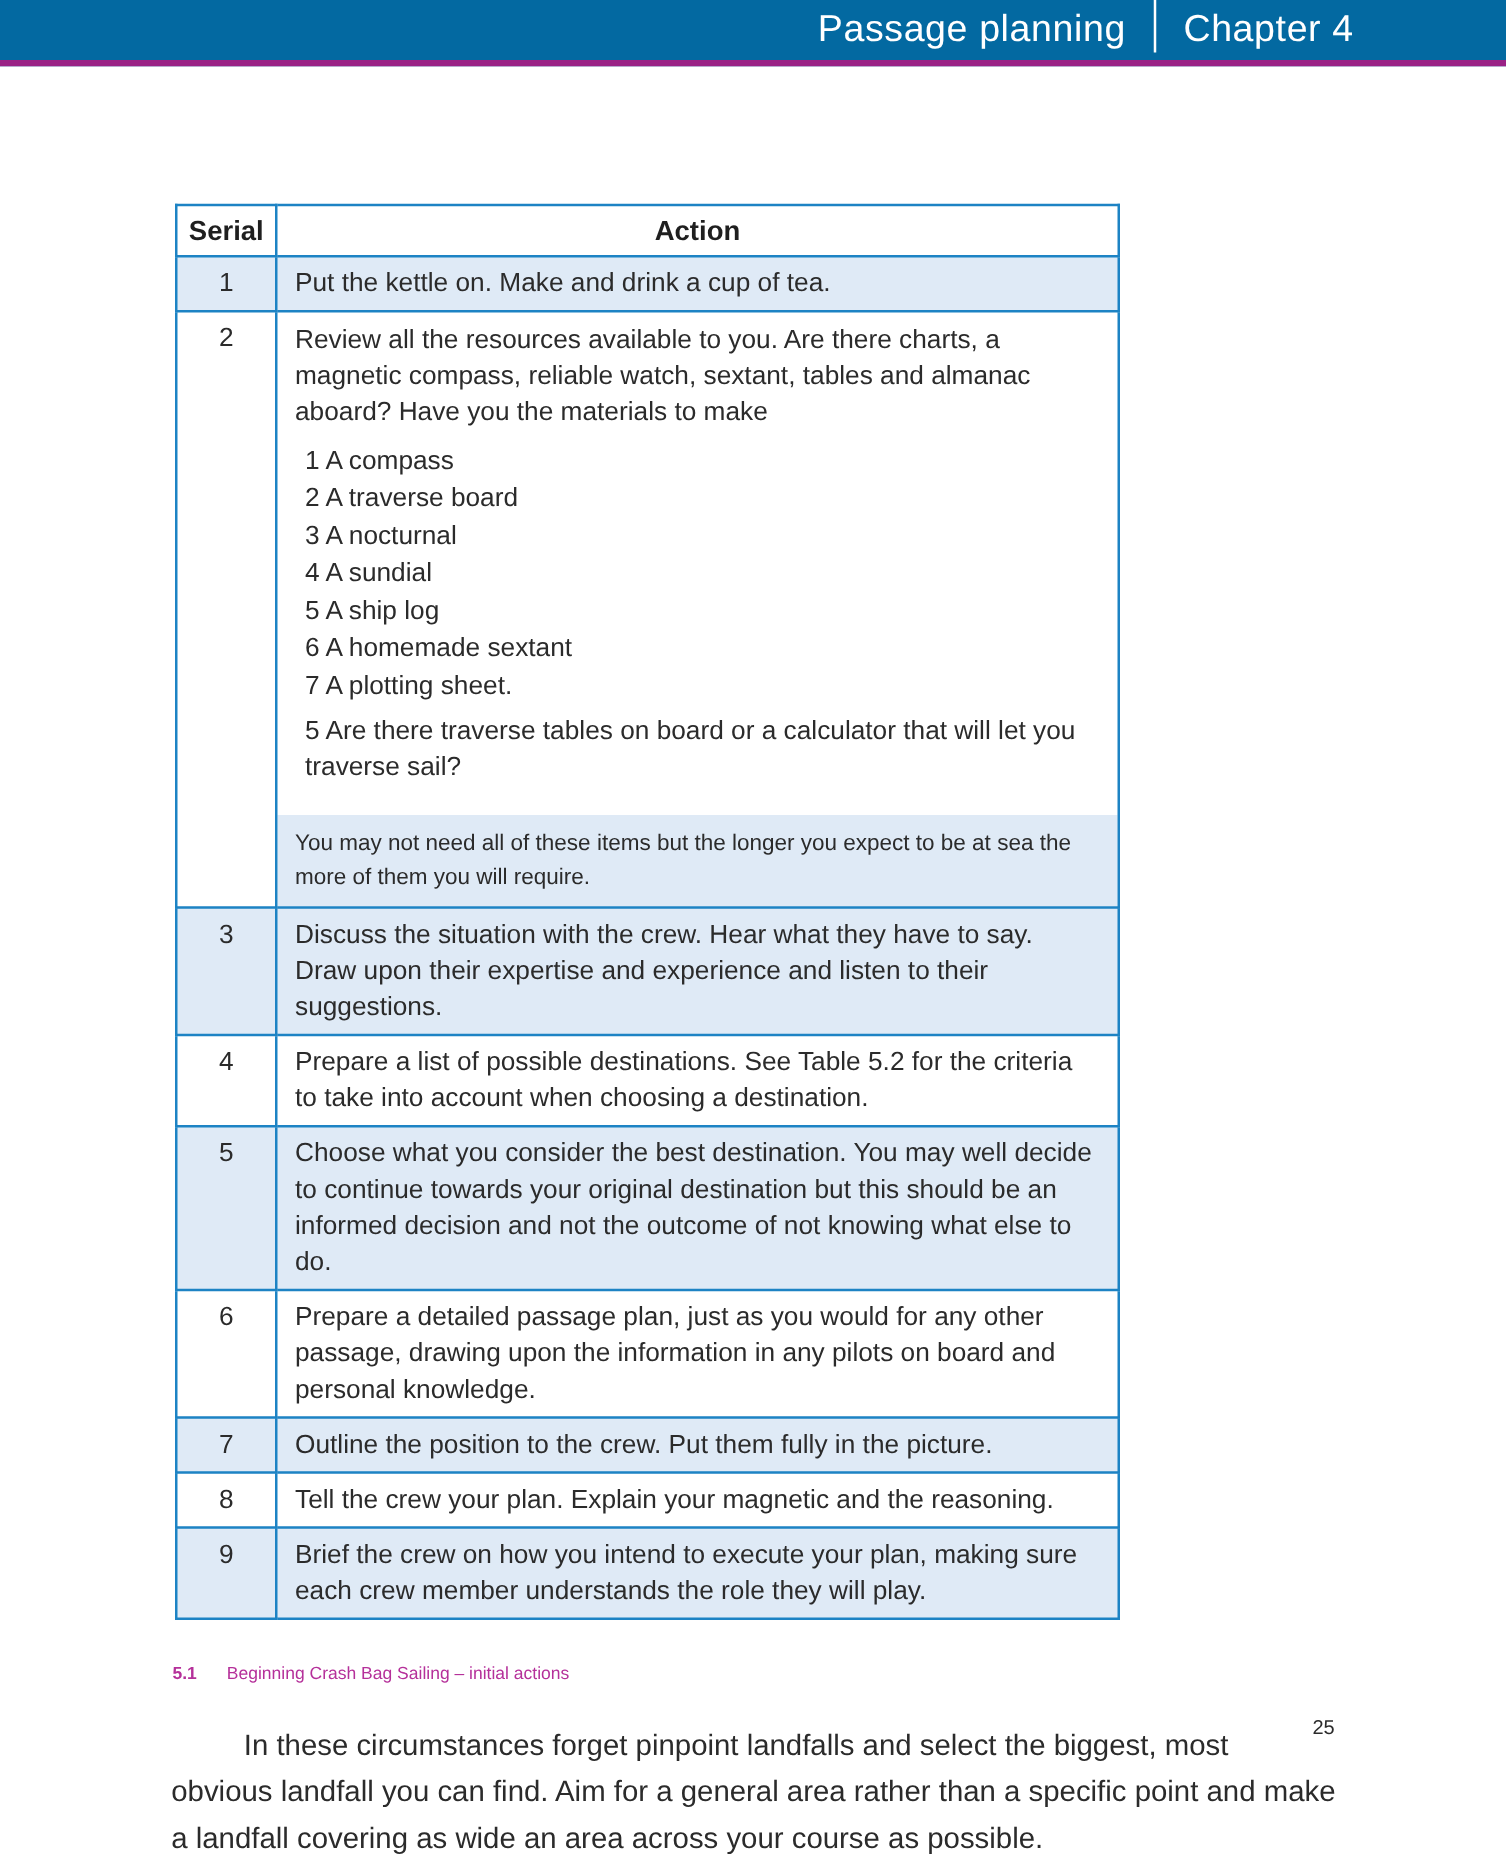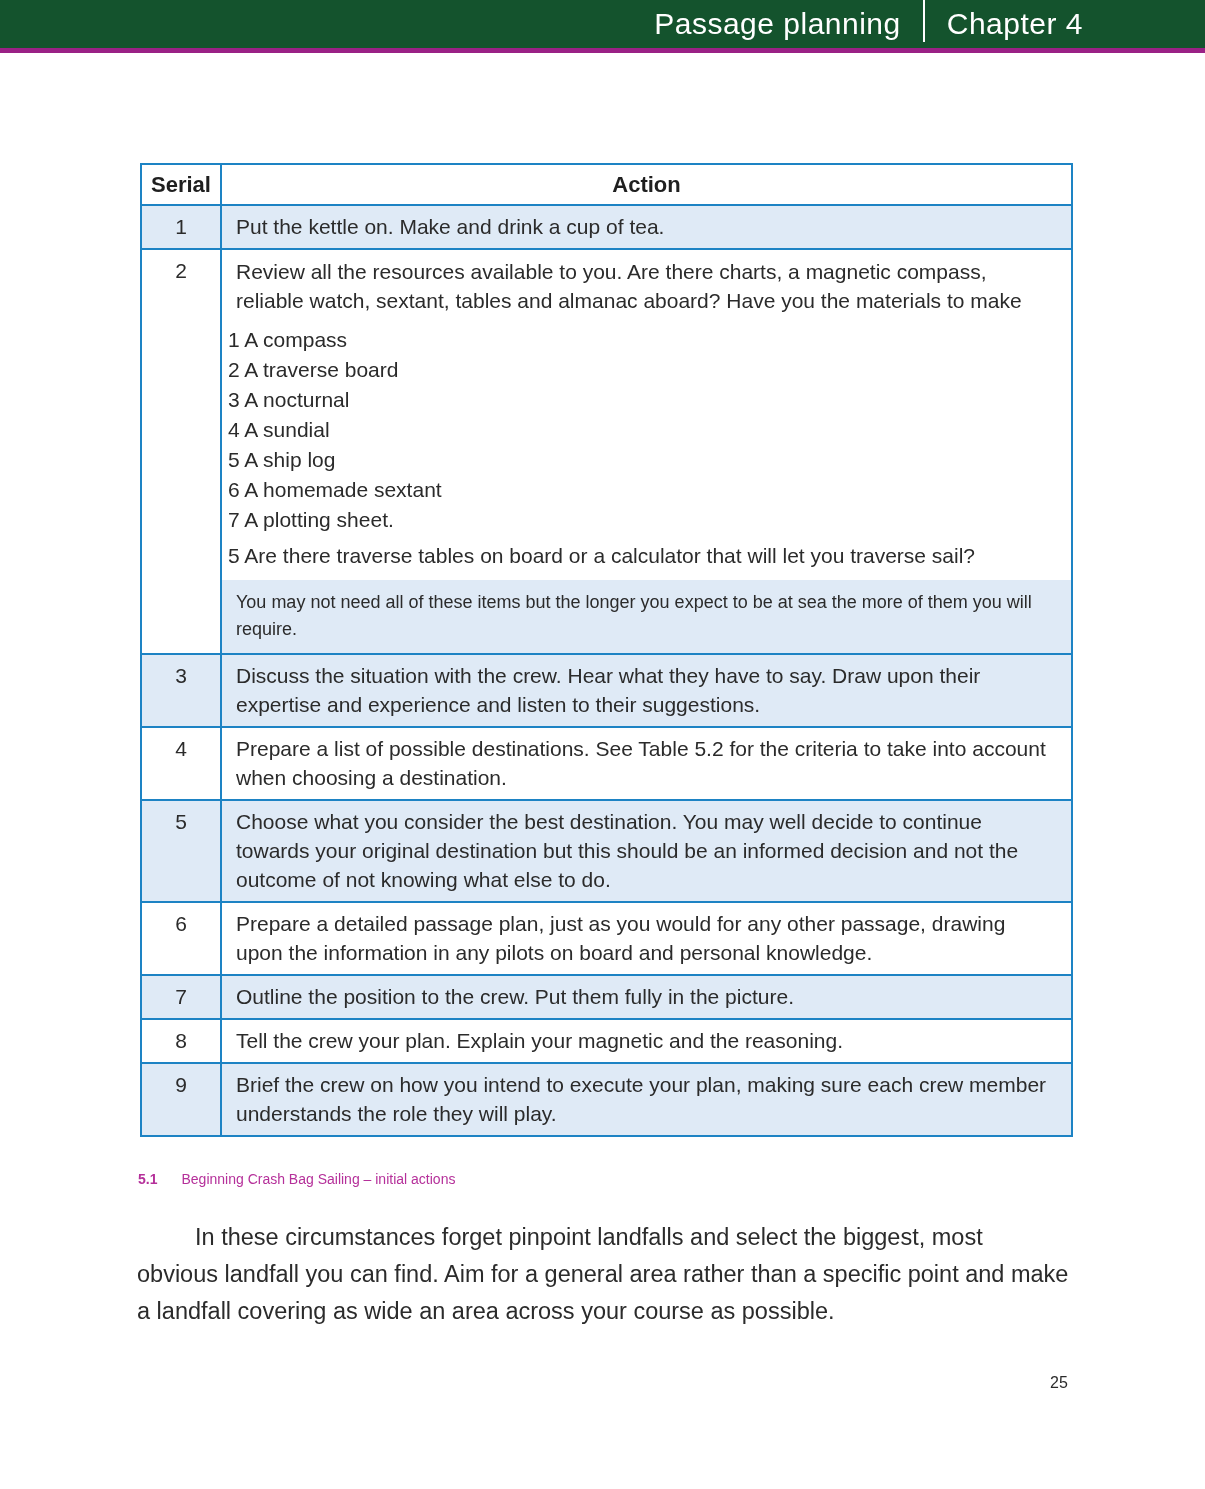--- a/index.html
+++ b/index.html
@@ -4,56 +4,56 @@
 <style>
   html,body { margin:0; padding:0; }
   body {
     width:1205px; height:1489px; background:#ffffff; position:relative;
     font-family:"Liberation Sans", sans-serif; color:#2b2b2b;
     -webkit-font-smoothing:antialiased;
   }
 
   
   .topbar {
-    height:48px; background:#14532d; border-bottom:5px solid #9a2185;
+    height:48px; background:#0369a1; border-bottom:5px solid #9a2185;
     display:flex; align-items:center; justify-content:flex-end;
     padding-right:122px; color:#ffffff; font-size:30px; letter-spacing:0.5px;
   }
   .topbar .sep {
     width:2px; height:42px; background:#ffffff;
     align-self:flex-start; margin:0 22px;
   }
 
   
   table.actions {
-    border-collapse:collapse; margin:110px 0 0 140px; width:933px;
+    border-collapse:collapse; margin:110px 0 0 140px; width:756px;
     table-layout:fixed;
   }
   table.actions th, table.actions td {
     border:2px solid #1d83c4; vertical-align:top;
     font-size:21px; line-height:29px;
   }
   table.actions th {
     font-weight:bold; text-align:center; padding:5px 8px; font-size:22px;
     color:#1f1f1f; background:#ffffff;
   }
   col.serial-col { width:80px; }
   td.serial { text-align:center; padding:6px 4px; }
   td.action { padding:6px 14px 7px 14px; }
   tr.shaded td { background:#dfeaf6; }
   tr.plain td { background:#ffffff; }
 
   
   td.action-complex { padding:0; }
   .intro { padding:7px 14px 0 14px; }
-  .rlist { padding:9px 14px 0 6px; }
+  .rlist { padding:9px 14px 0 22px; }
   .rlist .li { padding:0.5px 0; }
   .rlist .li-last { margin-top:6px; }
   .note {
-    margin-top:10px; background:#dfeaf6;
+    margin-top:24px; background:#dfeaf6;
     padding:9px 14px 10px 14px; font-size:18px; line-height:27px;
   }
 
   
   .caption { margin:34px 0 0 138px; font-size:14px; color:#b5309a; }
   .caption .cap-num { font-weight:bold; margin-right:24px; }
 
   
   .para {
     margin:32px 0 0 137px; width:932px;

